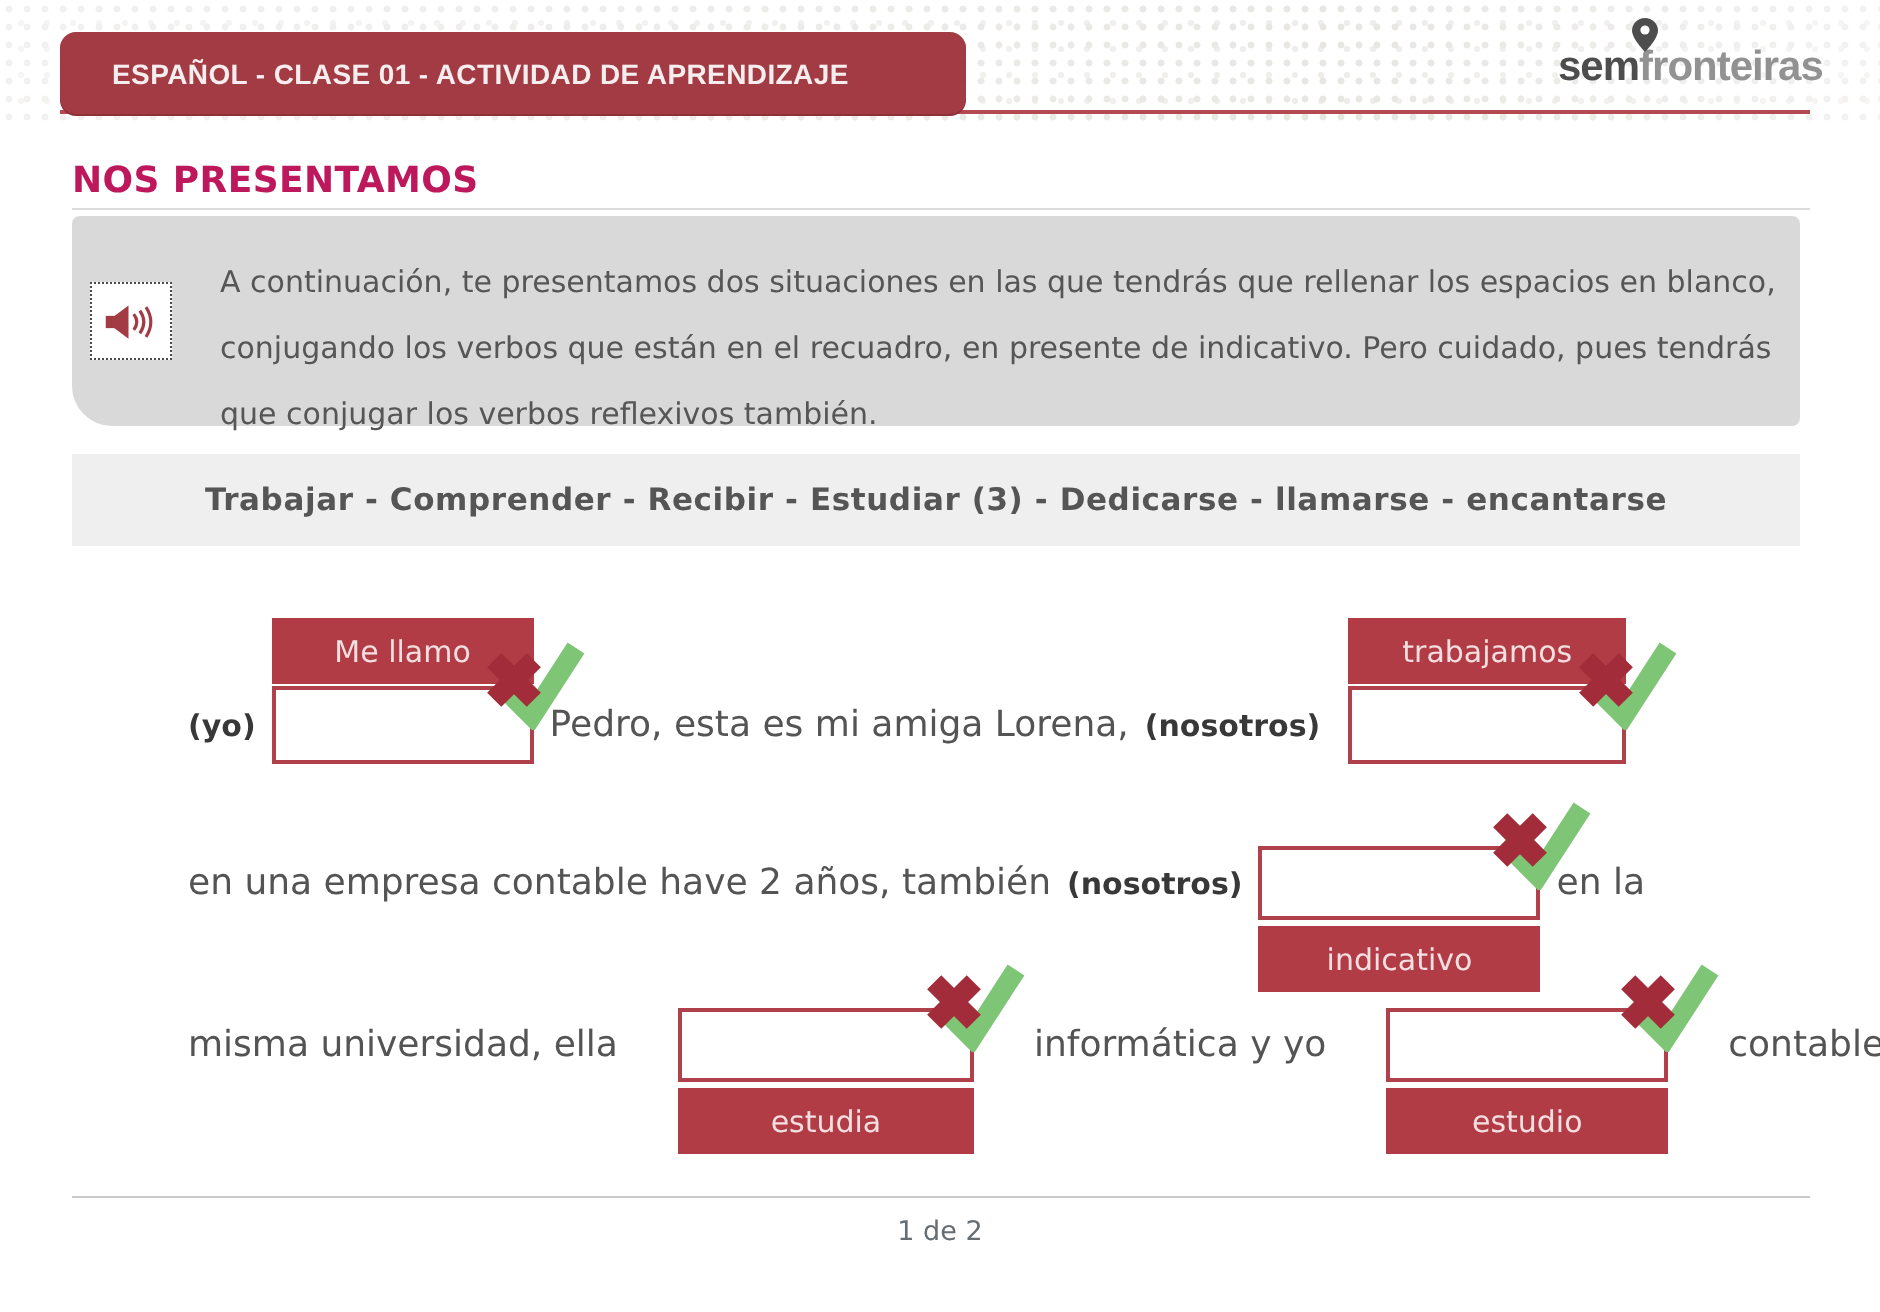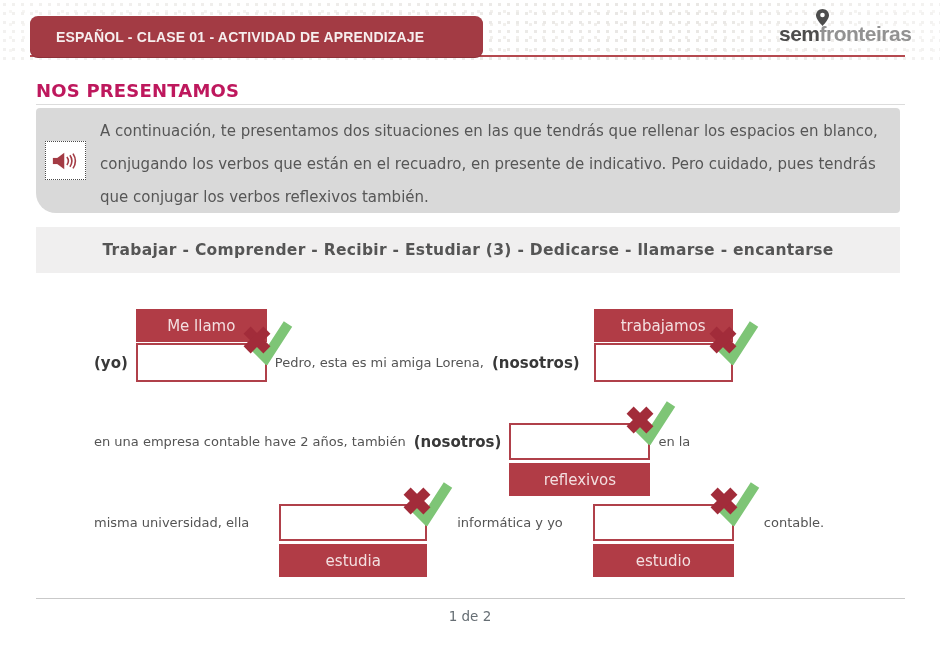--- a/index.html
+++ b/index.html
@@ -24,33 +24,33 @@
 
   
   .page-title{position:absolute;left:36px;top:80px;margin:0;font-size:18px;font-weight:bold;color:#be185d;letter-spacing:.2px;}
   .title-rule{position:absolute;left:36px;top:104px;width:869px;height:1px;background:#dcdcdc;}
 
   
   .instr{position:absolute;left:36px;top:108px;width:864px;height:105px;background:#d9d9d9;
     border-radius:4px 4px 4px 20px;}
   .audio{position:absolute;left:9px;top:33px;width:41px;height:39px;background:#ffffff;
     border:1px dotted #4a4a4a;padding:0;display:flex;align-items:center;justify-content:center;cursor:pointer;}
-  .instr-text{position:absolute;left:64px;top:7px;width:790px;margin:0;font-size:15px;line-height:33px;color:#565656;}
+  .instr-text{position:absolute;left:64px;top:7px;width:790px;margin:10px;font-size:15px;line-height:33px;color:#565656;}
 
   
   .word-bank{position:absolute;left:36px;top:227px;width:864px;height:46px;background:#f0efef;
     display:flex;align-items:center;justify-content:center;}
   .word-bank span{font-size:15.5px;font-weight:bold;color:#555555;letter-spacing:.3px;}
 
   
   .row{position:absolute;display:flex;align-items:center;white-space:nowrap;}
   .row-1{left:94px;top:343px;height:39px;}
   .row-2{left:94px;top:423px;height:37px;}
   .row-3{left:94px;top:504px;height:37px;gap:22px;}
-  .t{font-size:13px;color:#545454;margin-right:8px;}
+  .t{font-size:18px;color:#545454;margin-right:8px;}
   .b{font-size:15px;font-weight:bold;color:#383838;margin-right:8px;}
   .gap-l{margin-right:14px;}
   .blank{position:relative;height:100%;flex:0 0 auto;margin-right:8px;}
   .w131{width:131px;} .w139{width:139px;} .w141{width:141px;} .w148{width:148px;}
   .input{position:absolute;left:0;top:0;right:0;bottom:0;background:#ffffff;border:2px solid #b0404a;box-sizing:border-box;z-index:1;}
   .tile{position:absolute;left:0;right:0;height:33px;background:#b13c46;color:#f3dfe0;font-size:15px;
     display:flex;align-items:center;justify-content:center;z-index:2;cursor:grab;}
   .tile.above{bottom:calc(100% + 1px);}
   .tile.below{top:calc(100% + 3px);}
   .mark{position:absolute;right:-26px;top:-28px;width:54px;height:50px;z-index:3;cursor:pointer;}
@@ -126,21 +126,21 @@
             </g>
         </svg>
       </span>
     </span>
   </div>
 
   <div class="row row-2">
     <span class="t">en una empresa contable have 2 años, también</span>
     <span class="b">(nosotros)</span>
     <span class="blank w141">
-      <span class="tile below">reflexivos</span>
+      <span class="tile below">indicativo</span>
       <span class="input"></span>
       <span class="mark">
         <svg width="54" height="50" viewBox="0 0 54 50">
           <path d="M16 32 L27 43 L49 9" stroke="#7ec576" stroke-width="10" fill="none"></path>
           <g transform="rotate(45 18 25)" fill="#a22c3a">
               <rect x="4" y="20" width="28" height="10"></rect>
               <rect x="13" y="11" width="10" height="28"></rect>
             </g>
         </svg>
       </span>

